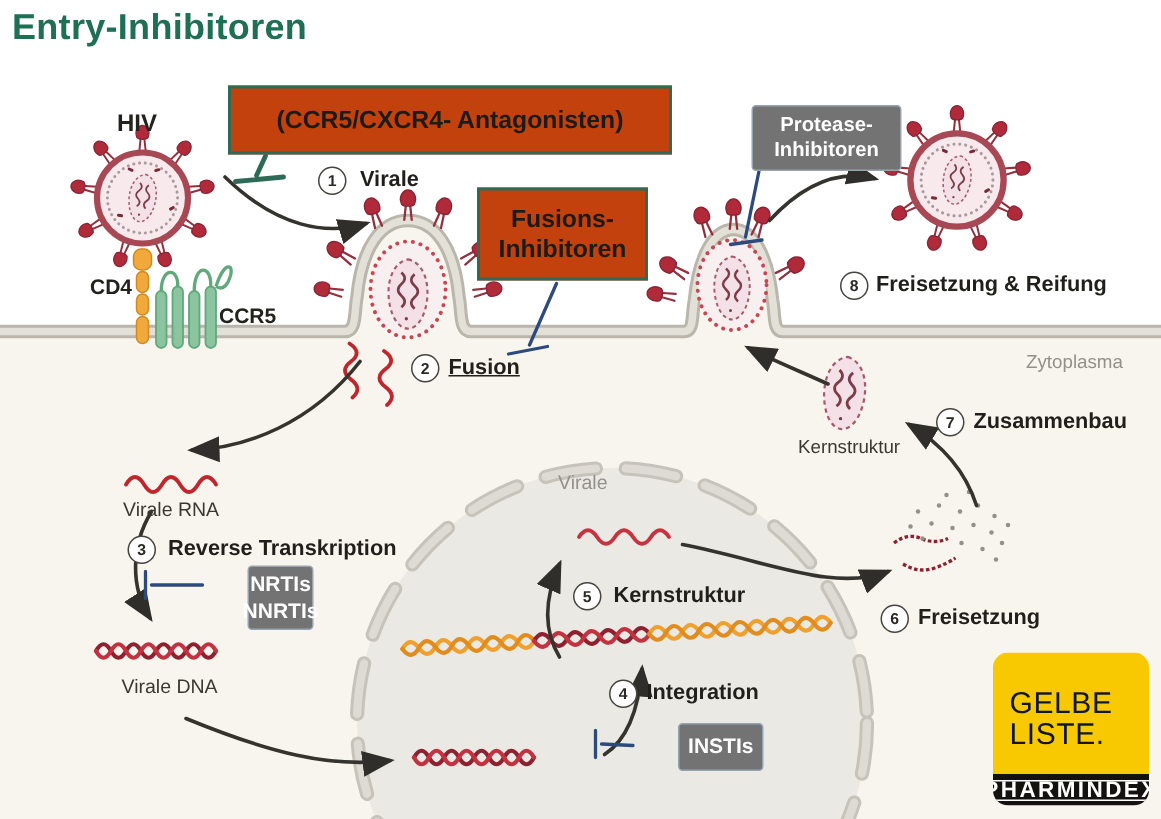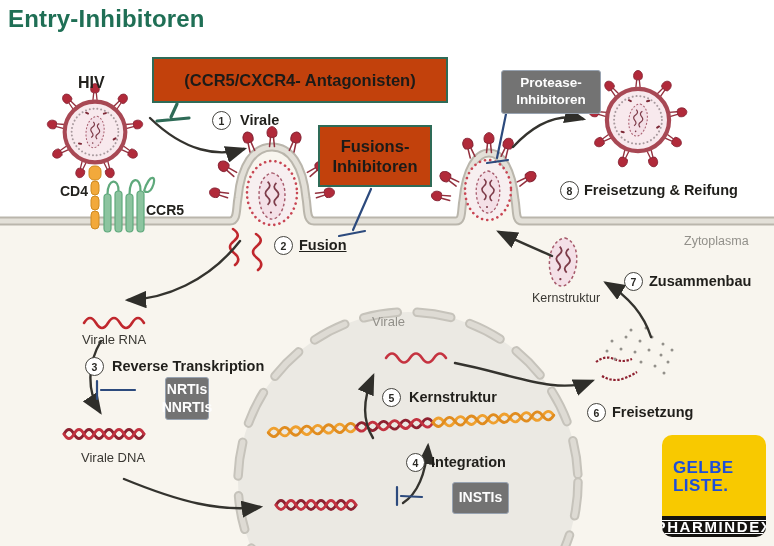--- a/index.html
+++ b/index.html
@@ -16,21 +16,21 @@
         box-sizing:border-box;display:flex;align-items:center;justify-content:center;
         font-size:10.5px;font-weight:700;color:#2a2925;}
   .green-box{background:#c2410c;border:2.5px solid #2e6b57;box-sizing:border-box;
         display:flex;flex-direction:column;align-items:center;justify-content:center;
         font-weight:700;color:#1c1b18;text-align:center;line-height:1.22;}
   .gray-box{background:#737373;border:1.5px solid #98a3b1;border-radius:3px;box-sizing:border-box;
         display:flex;flex-direction:column;align-items:center;justify-content:center;
         font-weight:700;color:#fdfdfd;text-align:center;line-height:1.25;margin-left:30px;}
   #logo{border-radius:10px;overflow:hidden;display:flex;flex-direction:column;}
   #logo .yellow{background:#f8c900;height:81px;padding:24px 0 0 11px;box-sizing:border-box;}
-  #logo .yellow div{font-size:17px;font-weight:700;color:#1d4ed8;line-height:1.05;letter-spacing:.4px;}
+  #logo .yellow div{font-size:20px;font-weight:400;color:#0f172a;line-height:1.05;letter-spacing:.4px;}
   #logo .black{background:#14120f;height:21px;flex:1;display:flex;align-items:center;justify-content:center;}
   #logo .black span{border:1.5px solid #fff;color:#fff;font-size:15px;font-weight:700;
         letter-spacing:1.6px;padding:0 22px;line-height:12px;white-space:nowrap;}
 </style>
 </head>
 <body>
 
 <div id="stage">
 
 <svg id="bg" width="774" height="546" viewBox="0 0 774 546">

